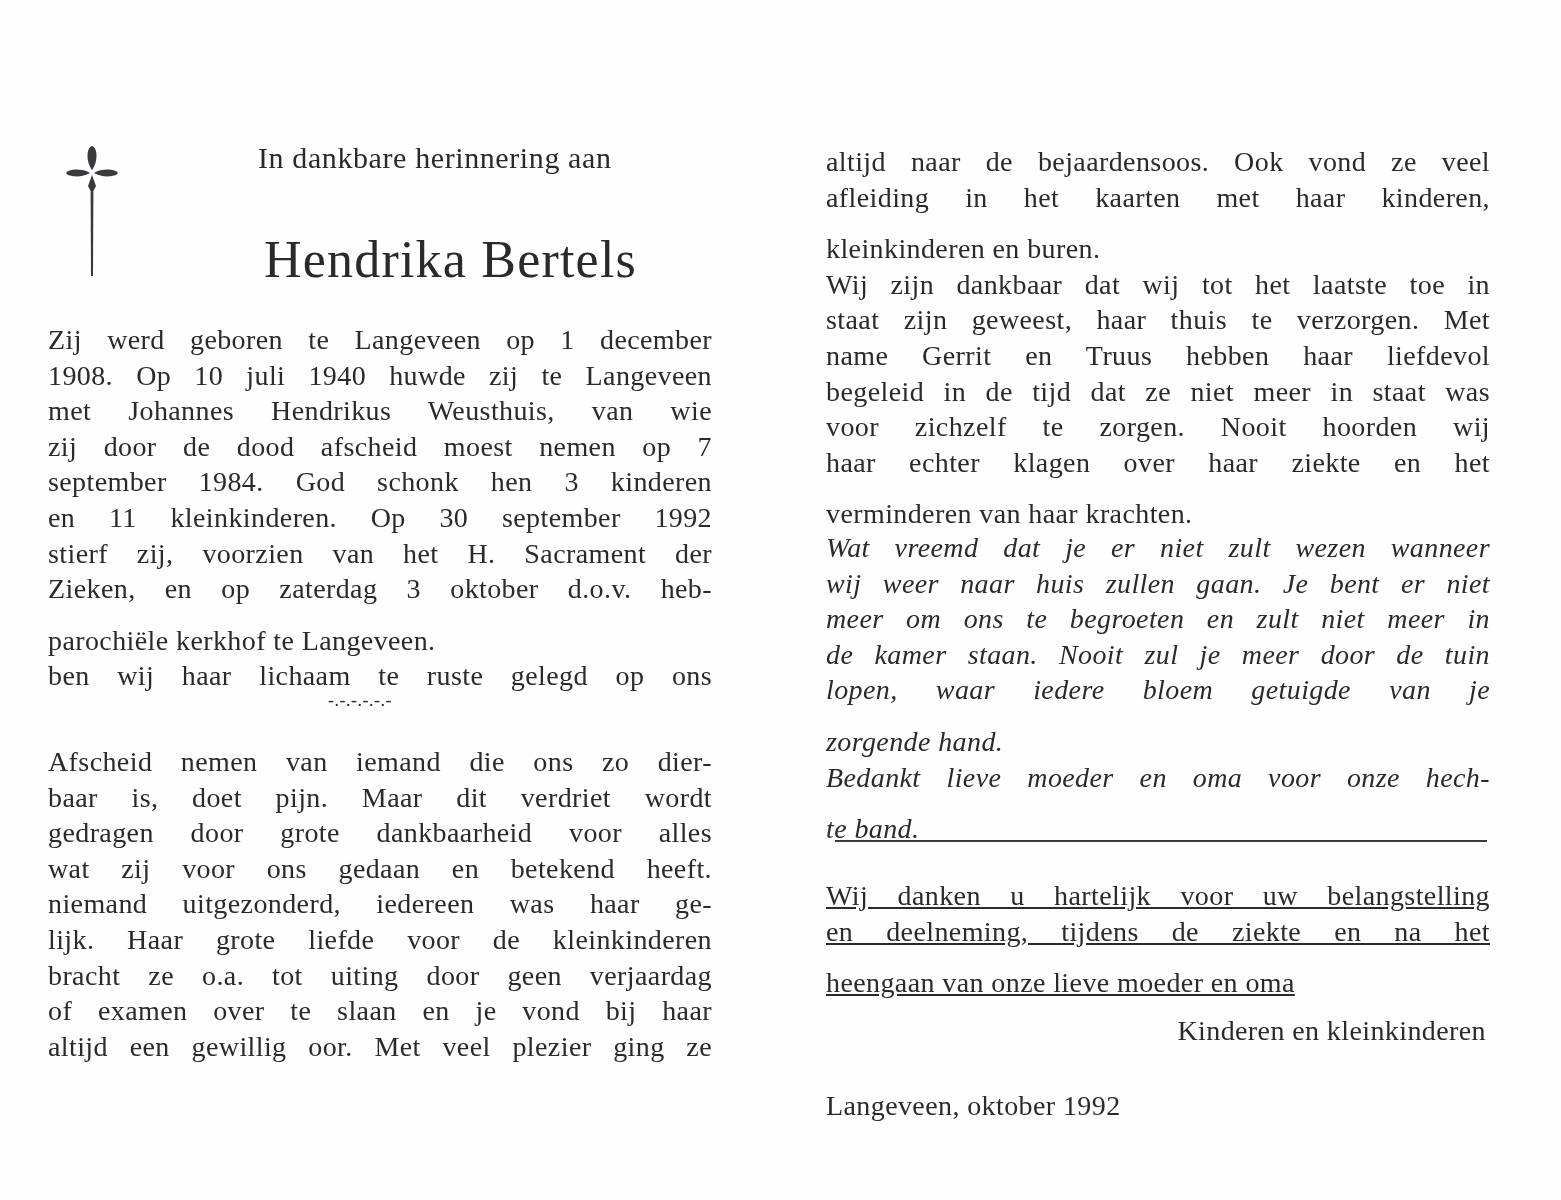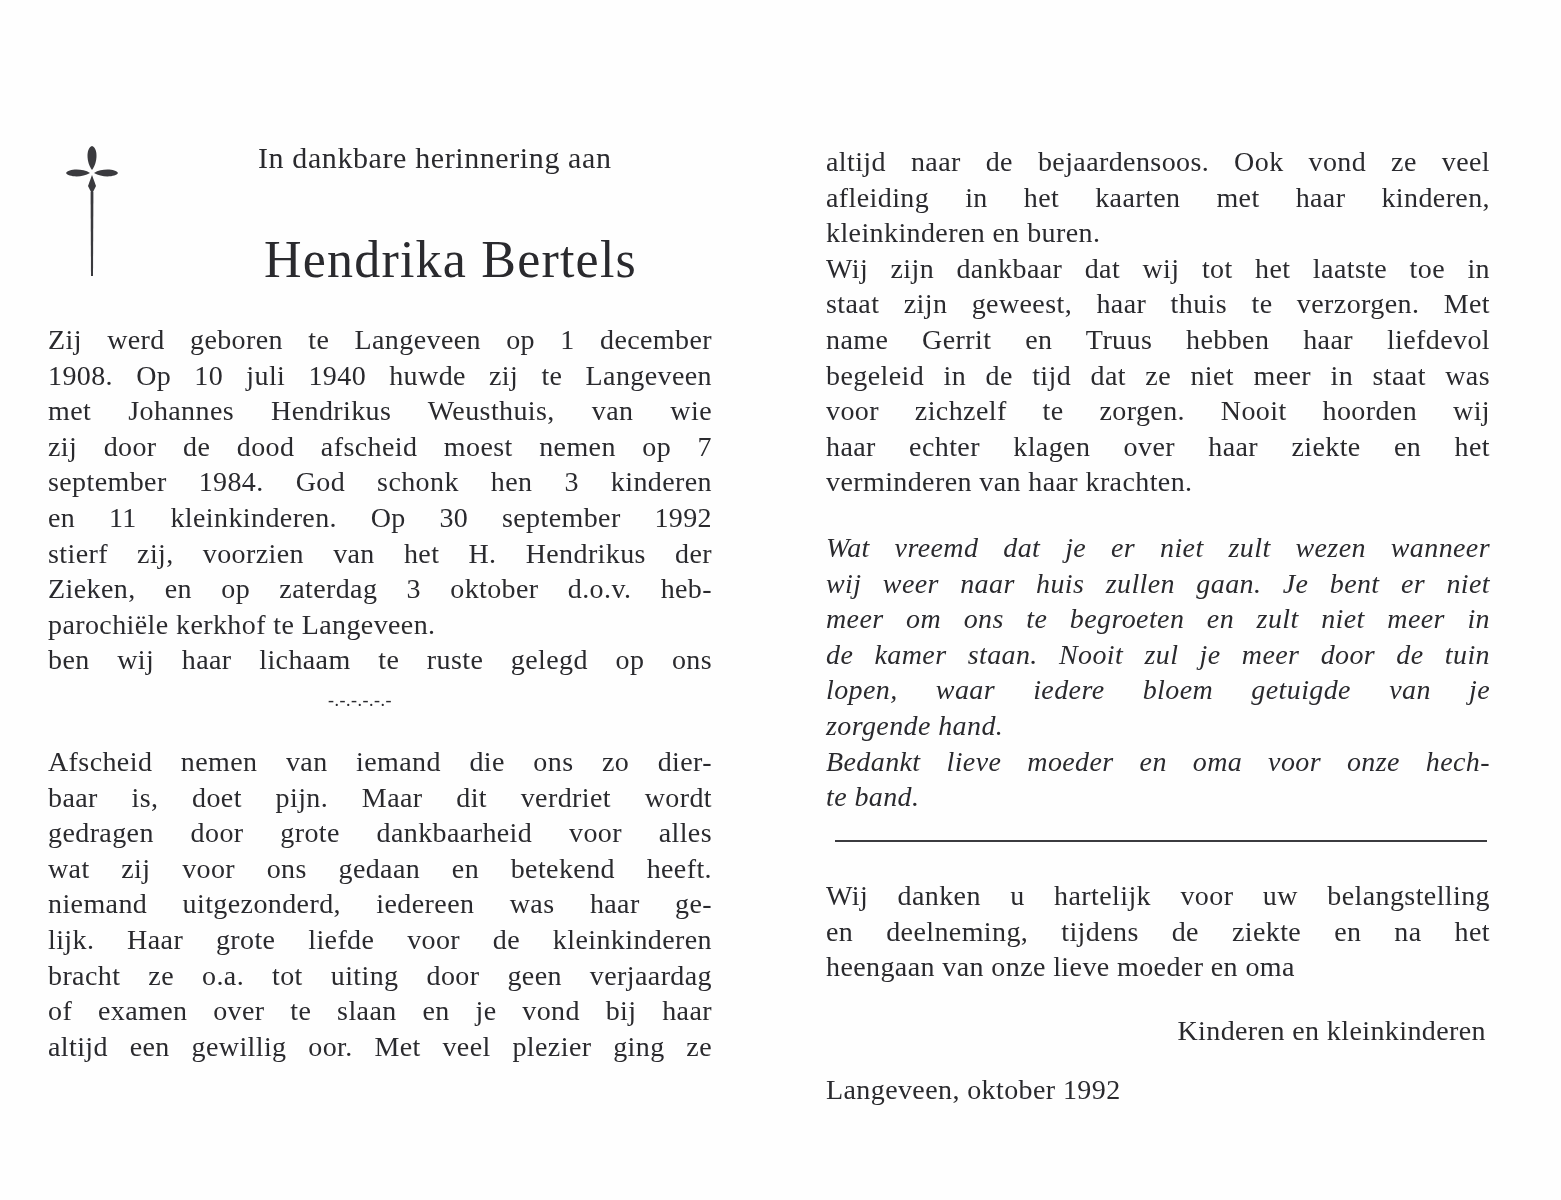--- a/index.html
+++ b/index.html
@@ -60,20 +60,21 @@
     height: 35.6px;
     line-height: 35.6px;
     font-size: 28px;
     white-space: nowrap;
     text-align: justify;
     text-align-last: justify;
     letter-spacing: 0.4px;
   }
   .line.last {
     text-align-last: left;
+    margin-top: 16px;
   }
   .line.right {
     text-align: center;
     text-align-last: right;
   }
   .italic .line {
     font-style: italic;
   }
 
   .block-1 { top: 322px; }
@@ -90,21 +91,21 @@
   .block-3 { top: 144px; }
   .block-4 { top: 530px; }
   .rule {
     position: absolute;
     left: 835px;
     top: 840px;
     width: 652px;
     height: 2px;
     background: #3b3b3f;
   }
-  .block-5 { top: 878px; }
+  .block-5 { top: 878px; text-decoration: underline; }
   .signature {
     position: absolute;
     left: 826px;
     top: 1013px;
     width: 660px;
   }
   .place-date {
     position: absolute;
     left: 826px;
     top: 1072px;
@@ -136,21 +137,21 @@
   <div class="header-intro">In dankbare herinnering aan</div>
   <div class="header-name">Hendrika Bertels</div>
 
   <div class="col col-left block-1">
     <span class="line">Zij werd geboren te Langeveen op 1 december</span>
     <span class="line">1908. Op 10 juli 1940  huwde zij te Langeveen</span>
     <span class="line">met Johannes Hendrikus Weusthuis, van wie</span>
     <span class="line">zij door de dood afscheid moest nemen op 7</span>
     <span class="line">september 1984. God schonk hen 3 kinderen</span>
     <span class="line">en 11 kleinkinderen. Op 30 september 1992</span>
-    <span class="line">stierf zij, voorzien van het H. Hendrikus der</span>
+    <span class="line">stierf zij, voorzien van het H. Sacrament der</span>
     <span class="line">Zieken, en op zaterdag 3 oktober d.o.v. heb-</span>
     <span class="line last">parochiële kerkhof te Langeveen.</span>
     <span class="line">ben wij haar lichaam te ruste gelegd op ons</span>
   </div>
 
   <div class="divider-dots">-.-.-.-.-.-</div>
 
   <div class="col col-left block-2">
     <span class="line">Afscheid nemen van iemand die ons zo dier-</span>
     <span class="line">baar is, doet pijn. Maar dit verdriet wordt</span>

